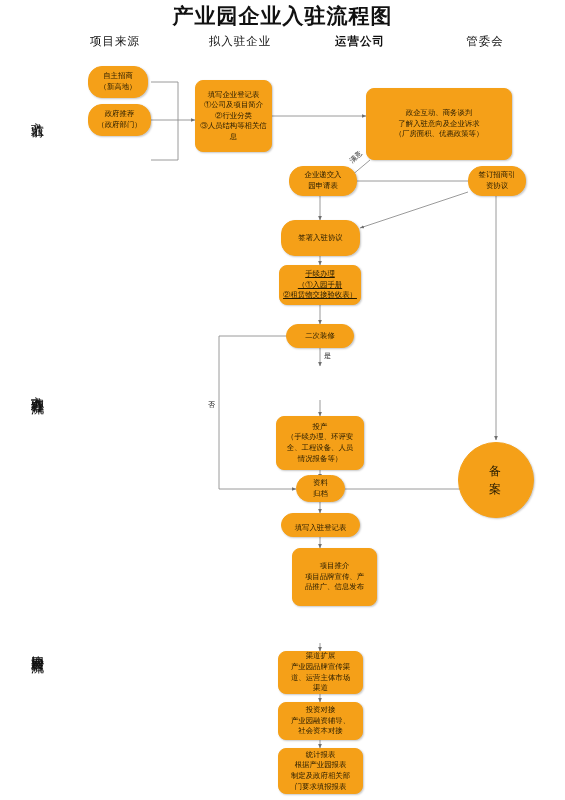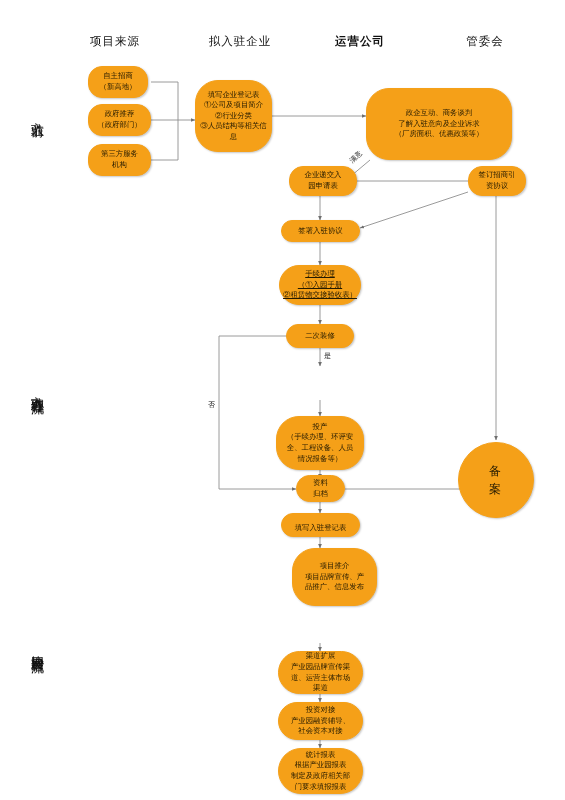--- a/index.html
+++ b/index.html
@@ -27,21 +27,21 @@
     font-family:"DejaVu Serif","Liberation Serif",serif;
     color:#111;text-align:center;
     writing-mode:vertical-rl;text-orientation:upright;
   }
 
   
   .node{
     position:absolute;box-sizing:border-box;
     background:#f5a018;
     border:1px solid #f5a018;
-    border-radius:23px;
+    border-radius:8px;
     display:flex;align-items:center;justify-content:center;
     text-align:center;
     font-size:7.4px;line-height:1.42;
     font-family:"DejaVu Serif","Liberation Serif",serif;
     color:#241a00;
     padding:2px 3px;
     box-shadow:1px 1px 2px rgba(0,0,0,.22);
     z-index:3;
   }
   .node.pill{border-radius:14px;}
@@ -55,20 +55,21 @@
     font-family:"DejaVu Serif","Liberation Serif",serif;
     z-index:4;background:transparent;
   }
   .edge-label.rot{transform:rotate(-42deg);transform-origin:center center;}
 </style>
 </head>
 <body>
 
 <div id="canvas">
 
+  <div class="title">产业园企业入驻流程图</div>
 
   <div class="col-head" style="left:60px;width:110px;">项目来源</div>
   <div class="col-head" style="left:180px;width:120px;">拟入驻企业</div>
   <div class="col-head" style="left:305px;width:110px;font-weight:bold;">运营公司</div>
   <div class="col-head" style="left:430px;width:110px;">管委会</div>
 
   <div class="band-label" style="top:112px;">入驻前</div>
   <div class="band-label" style="top:386px;">入驻办理流程</div>
   <div class="band-label" style="top:645px;">协同发展流程</div>
 
@@ -132,26 +133,20 @@
         <span>自主招商</span>
         <span>（新高地）</span>
       </span>
     </div>
   <div class="node pill" style="left:88px;top:104px;width:63px;height:32px;">
       <span>
         <span>政府推荐</span>
         <span>（政府部门）</span>
       </span>
     </div>
-  <div class="node pill" style="left:88px;top:144px;width:63px;height:32px;">
-      <span>
-        <span>第三方服务</span>
-        <span>机构</span>
-      </span>
-    </div>
 
   <div class="node" style="left:195px;top:80px;width:77px;height:72px;">
       <span>
         <span>填写企业登记表</span>
         <span>①公司及项目简介</span>
         <span>②行业分类</span>
         <span>③人员结构等相关信息</span>
       </span>
     </div>
 
@@ -169,21 +164,21 @@
         <span>园申请表</span>
       </span>
     </div>
   <div class="node pill" style="left:468px;top:166px;width:58px;height:30px;">
       <span>
         <span>签订招商引</span>
         <span>资协议</span>
       </span>
     </div>
 
-  <div class="node pill" style="left:281px;top:220px;width:79px;height:22px;">
+  <div class="node pill" style="left:281px;top:220px;width:79px;height:36px;">
       <span>
         <span>签署入驻协议</span>
       </span>
     </div>
 
   <div class="node" style="left:279px;top:265px;width:82px;height:40px;text-decoration:underline;">
       <span>
         <span>手续办理</span>
         <span>（①入园手册</span>
         <span>②租赁物交接验收表）</span>

